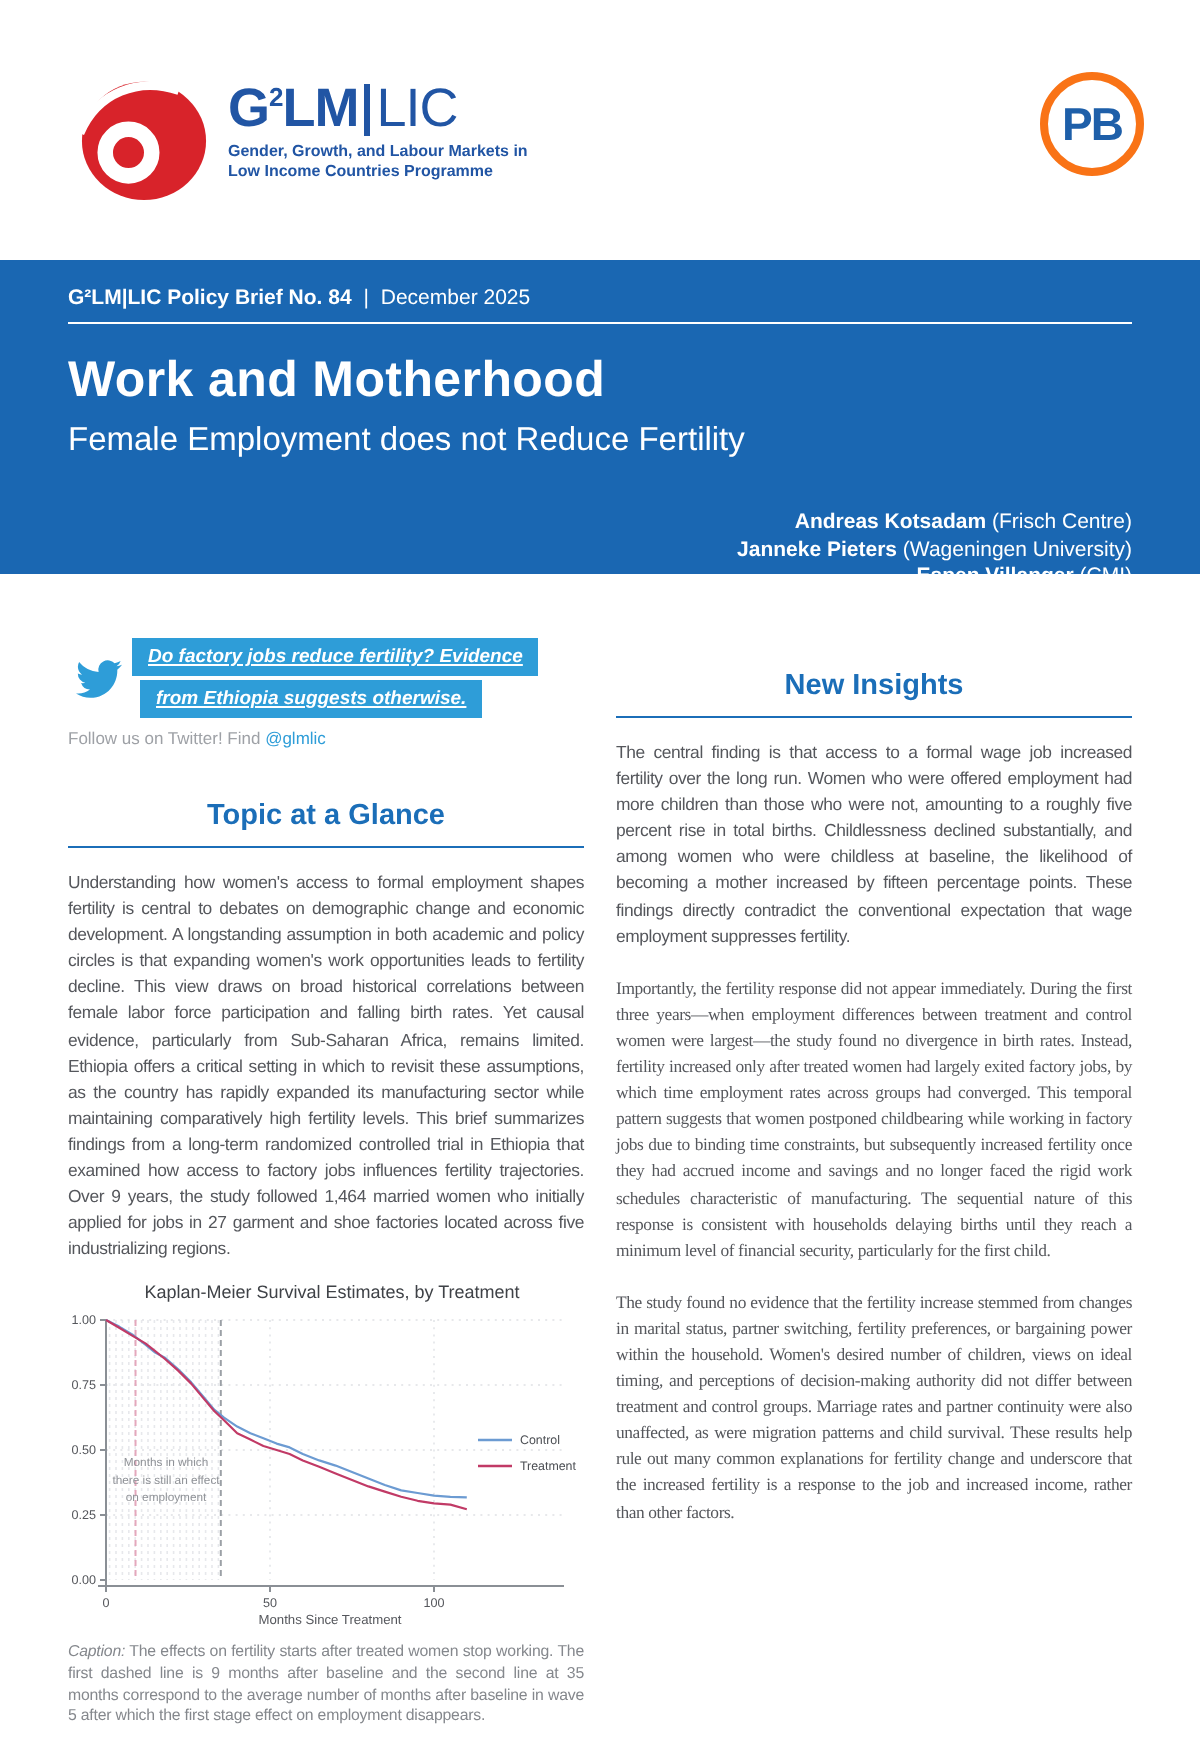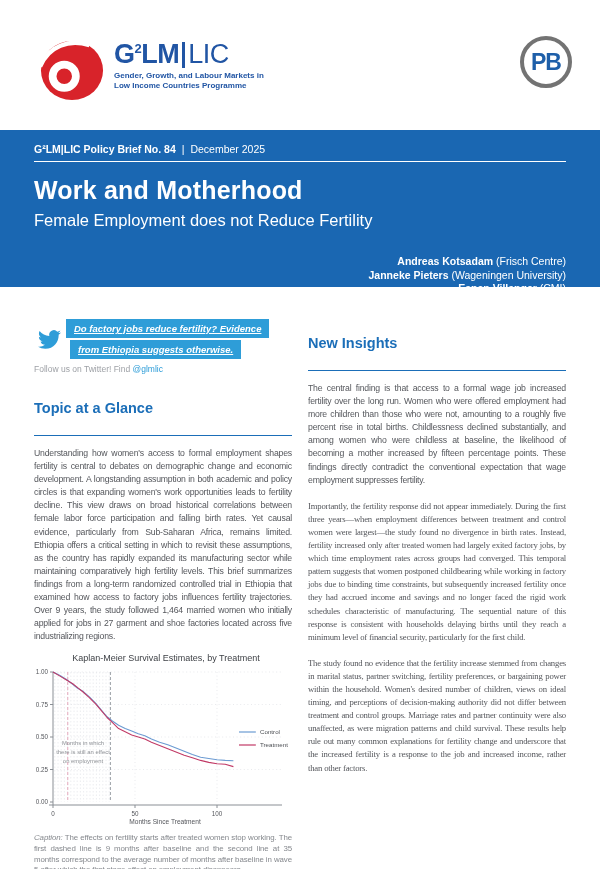--- a/index.html
+++ b/index.html
@@ -9,21 +9,21 @@
   
   .header{position:absolute;top:0;left:0;right:0;height:130px;background:#fff;}
   .logo{position:absolute;top:39px;left:40px;display:flex;align-items:flex-start;}
   .logo-mark{width:64px;height:62px;}
   .logo-text{margin-left:10px;padding-top:2px;}
   .brand{color:#2155A4;font-weight:700;font-size:27px;line-height:27px;letter-spacing:-0.5px;display:flex;align-items:flex-start;}
   .brand sup{font-size:13px;line-height:13px;margin-top:1px;}
   .brand .bar{display:inline-block;width:3px;height:26px;background:#2155A4;margin:1px 3px 0 3px;}
   .brand .lic{font-weight:400;text-align:right;}
   .tagline{color:#2155A4;font-size:8px;font-weight:700;line-height:9.5px;margin-top:3px;}
-  .pb-badge{position:absolute;top:36px;right:28px;width:44px;height:44px;border:4px solid #737373;border-radius:50%;
+  .pb-badge{position:absolute;top:36px;right:28px;width:44px;height:44px;border:4px solid #f97316;border-radius:50%;
             display:flex;align-items:center;justify-content:center;color:#1E5FA9;font-weight:700;font-size:23px;letter-spacing:-1px;}
 
   
   .banner{position:absolute;top:130px;left:0;right:0;height:157px;background:#1A67B2;color:#fff;
           box-sizing:border-box;padding:13px 34px 0 34px;}
   .meta{font-size:10.5px;}
   .meta b{font-weight:700;}
   .meta .sep{margin:0 3px;font-weight:300;}
   .meta-rule{height:1px;background:#ffffff;margin-top:6px;}
   .doc-title{font-size:25px;font-weight:700;letter-spacing:0.2px;margin-top:14px;}
@@ -39,21 +39,21 @@
   .tweet{position:relative;margin-top:6px;}
   .bird{position:absolute;left:2px;top:9px;width:27px;height:23px;}
   .tweet-lines{margin-left:32px;}
   .tweet-line{display:table;background:#2E9DD8;color:#fff;font-style:italic;font-weight:700;
               font-size:9.5px;padding:4px 8px 4px 8px;text-decoration:underline;}
   .tweet-line.l2{margin-top:2px;margin-left:4px;}
   .follow{margin-top:5px;font-size:8.5px;color:#9EA1A6;}
   .follow .handle{color:#2E9DD8;text-decoration:none;}
 
   
-  .sec-head{color:#1B6EB8;font-size:14.5px;font-weight:700;padding-bottom:19px;border-bottom:1px solid #1B6EB8;}
+  .sec-head{color:#1B6EB8;font-size:14.5px;font-weight:700;padding-bottom:7px;border-bottom:1px solid #1B6EB8;text-align:center;}
   .col-left .sec-head{margin-top:26px;}
   .col-right .sec-head{margin-top:22px;}
 
   
   .body-p{margin:11px 0 0 0;font-size:8.7px;line-height:13.1px;letter-spacing:-0.2px;
           text-align:justify;color:#55575C;}
   .col-right .body-p + .body-p{margin-top:13px;font-family:Liberation Serif, serif;}
 
   
   .chart-block{margin-top:10px;}

